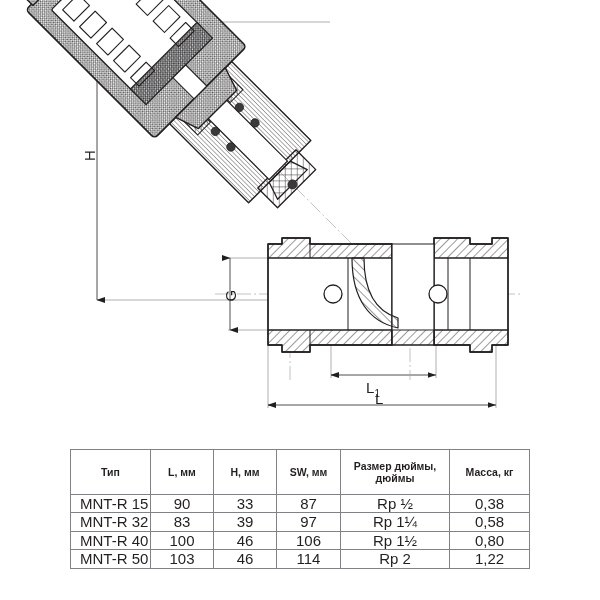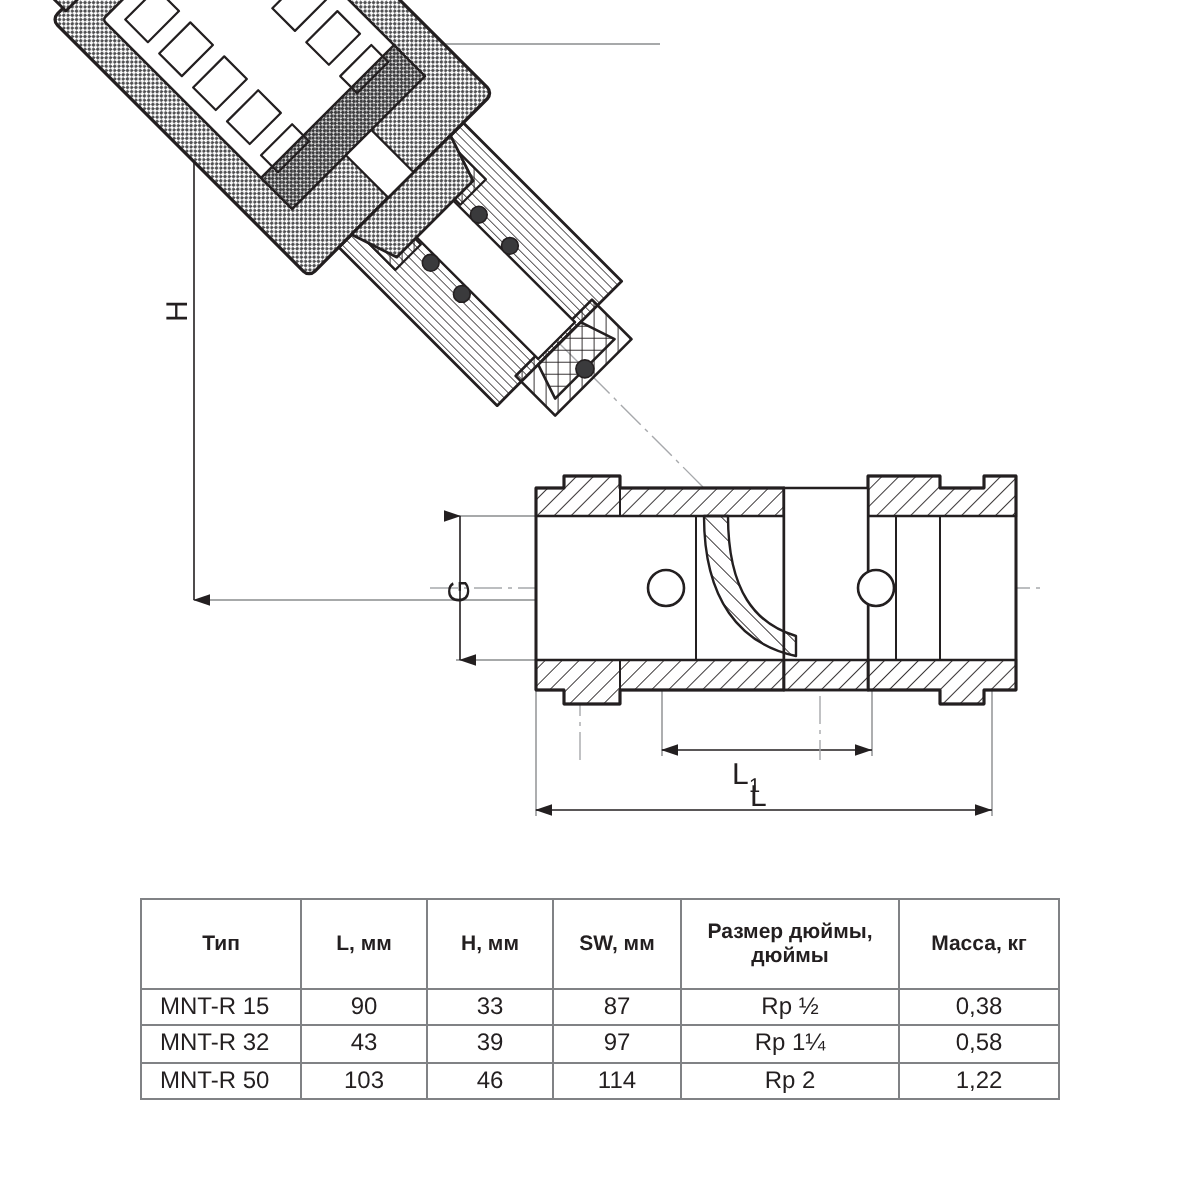--- a/index.html
+++ b/index.html
@@ -63,21 +63,21 @@
   table#spec-table {
     border-collapse: collapse;
     width: 459px;
     table-layout: fixed;
     background: #ffffff;
   }
   table#spec-table th,
   table#spec-table td {
     border: 1px solid #808285;
     font-family: "Liberation Sans", sans-serif;
-    font-size: 12px;
+    font-size: 15px;
     color: #231f20;
     text-align: center;
     padding: 0;
     line-height: 1.15;
   }
   table#spec-table thead th {
     font-weight: bold;
     height: 40px;
     vertical-align: middle;
     font-size: 10.5px;
@@ -296,25 +296,33 @@
       <tr>
         <td class="type-cell">MNT-R 15</td>
         <td>90</td>
         <td>33</td>
         <td>87</td>
         <td>Rp ½</td>
         <td>0,38</td>
       </tr>
       <tr>
         <td class="type-cell">MNT-R 32</td>
-        <td>43</td>
+        <td>83</td>
         <td>39</td>
         <td>97</td>
         <td>Rp 1¼</td>
         <td>0,58</td>
+      </tr>
+      <tr>
+        <td class="type-cell">MNT-R 40</td>
+        <td>100</td>
+        <td>46</td>
+        <td>106</td>
+        <td>Rp 1½</td>
+        <td>0,80</td>
       </tr>
       <tr>
         <td class="type-cell">MNT-R 50</td>
         <td>103</td>
         <td>46</td>
         <td>114</td>
         <td>Rp 2</td>
         <td>1,22</td>
       </tr>
     </tbody>

